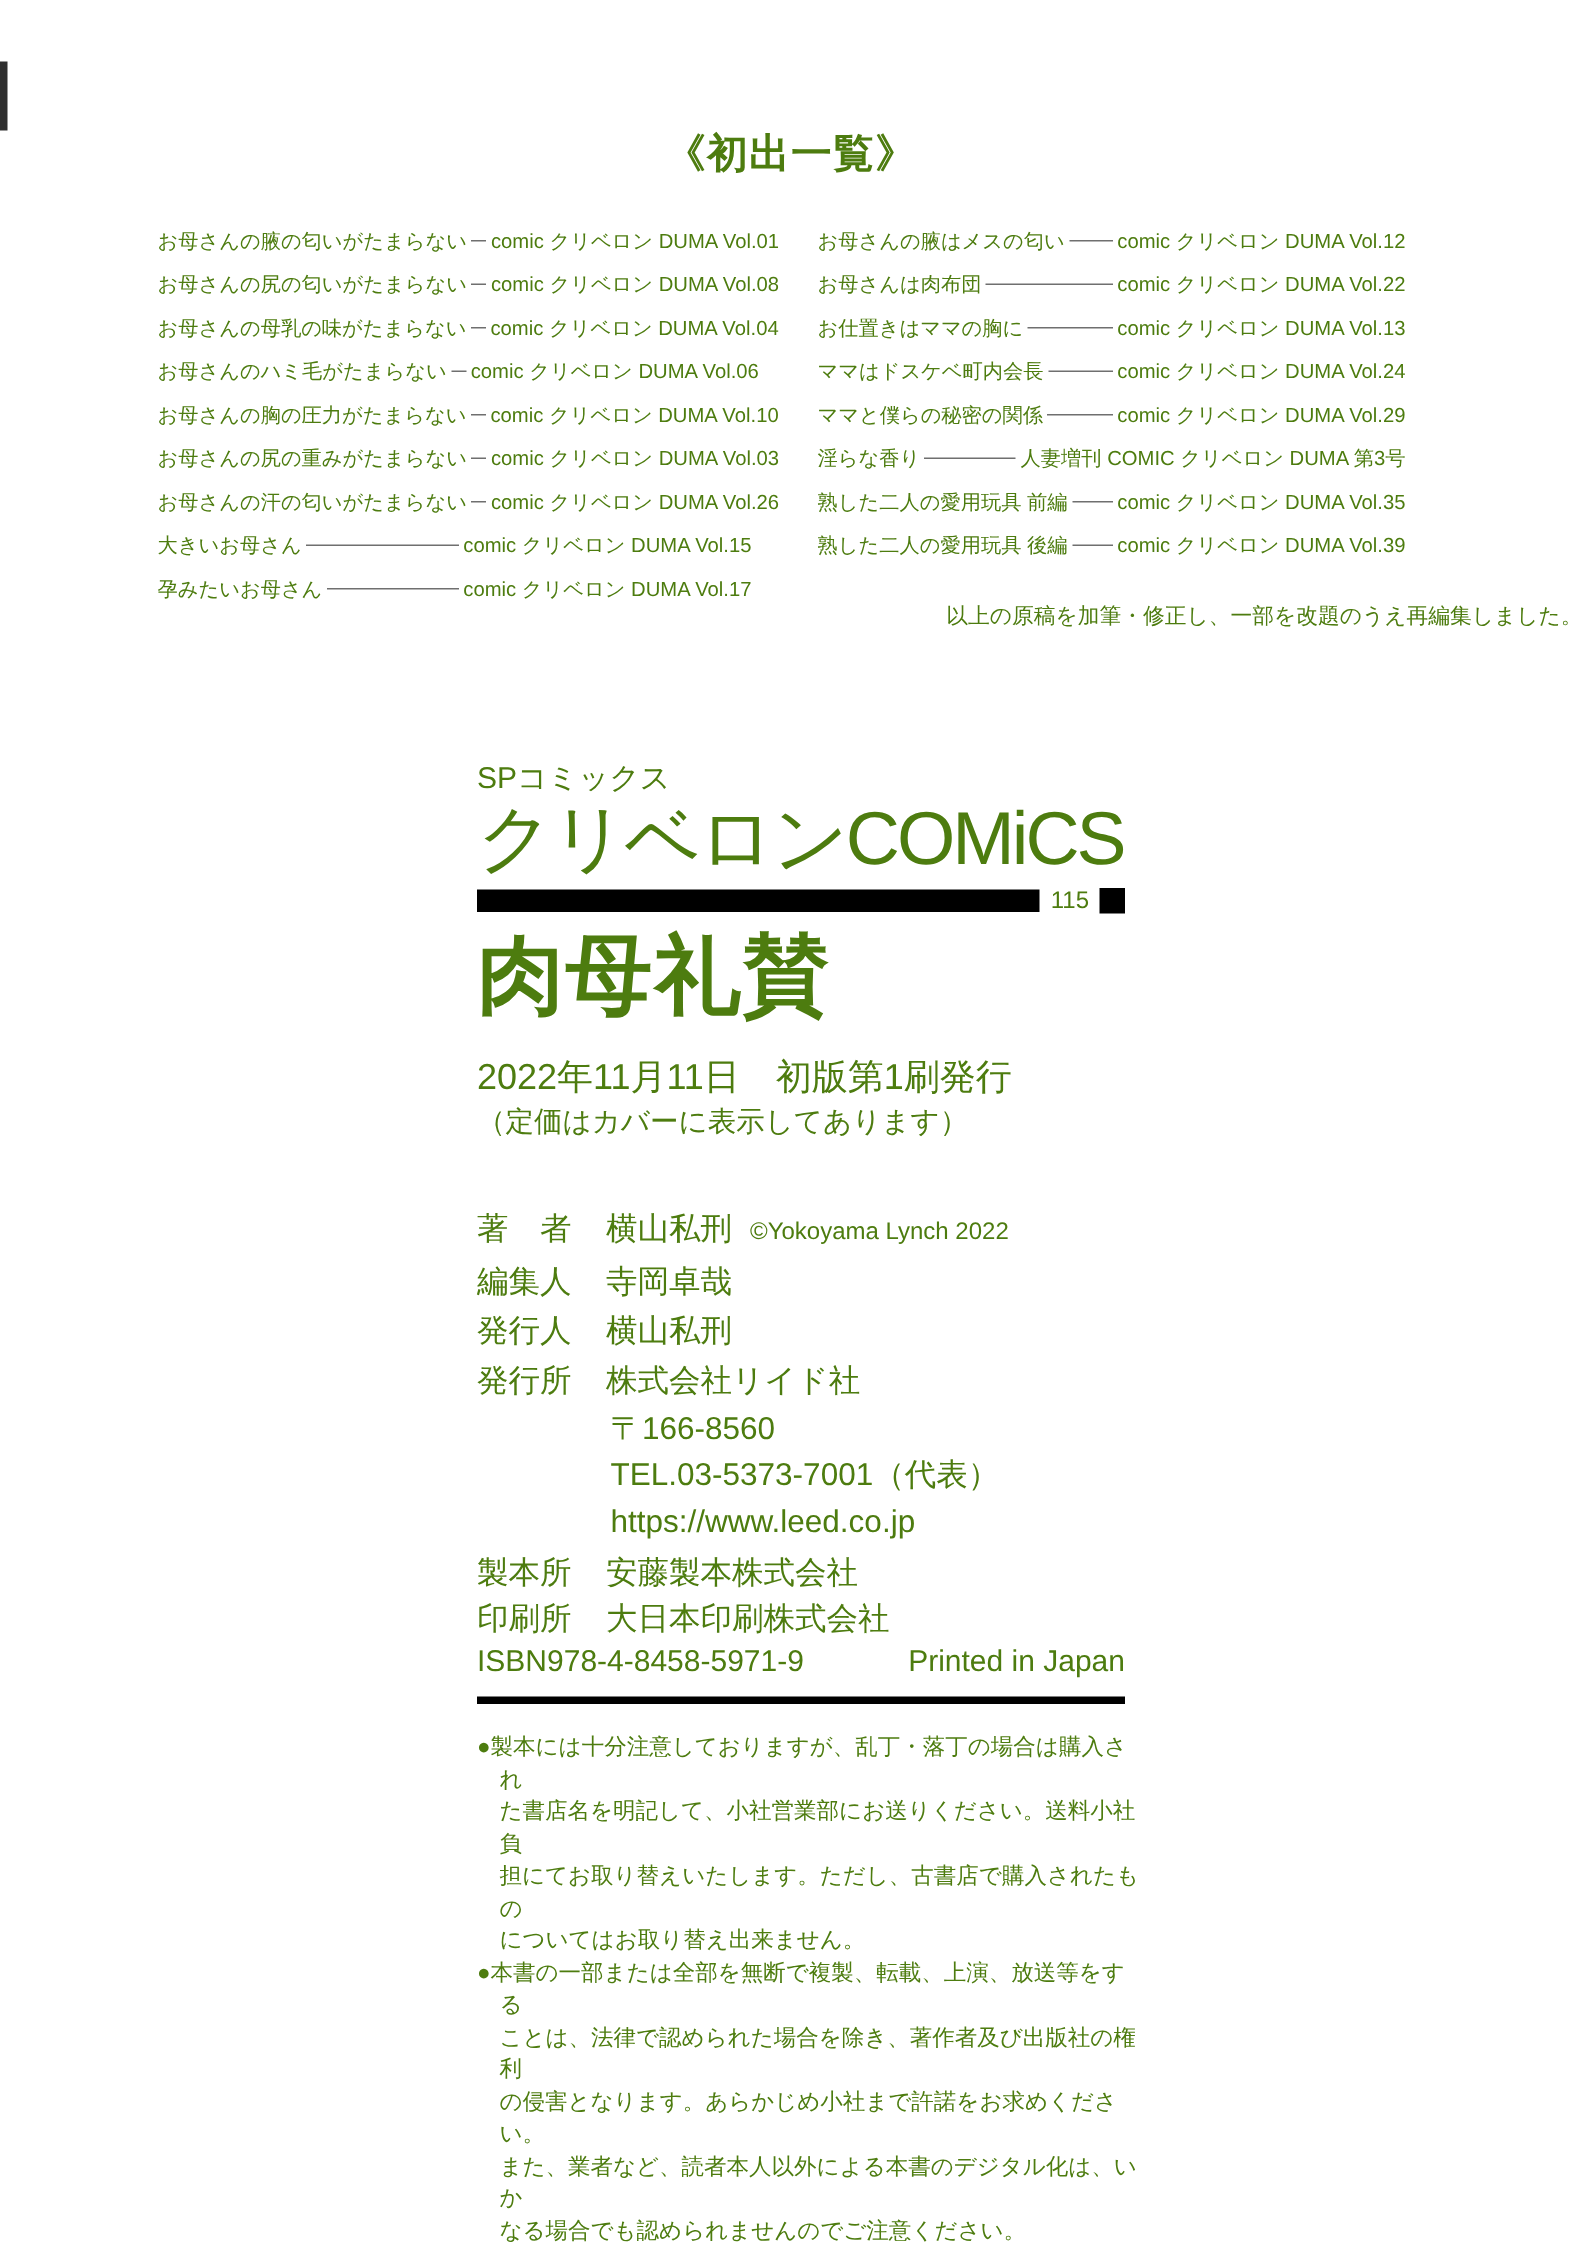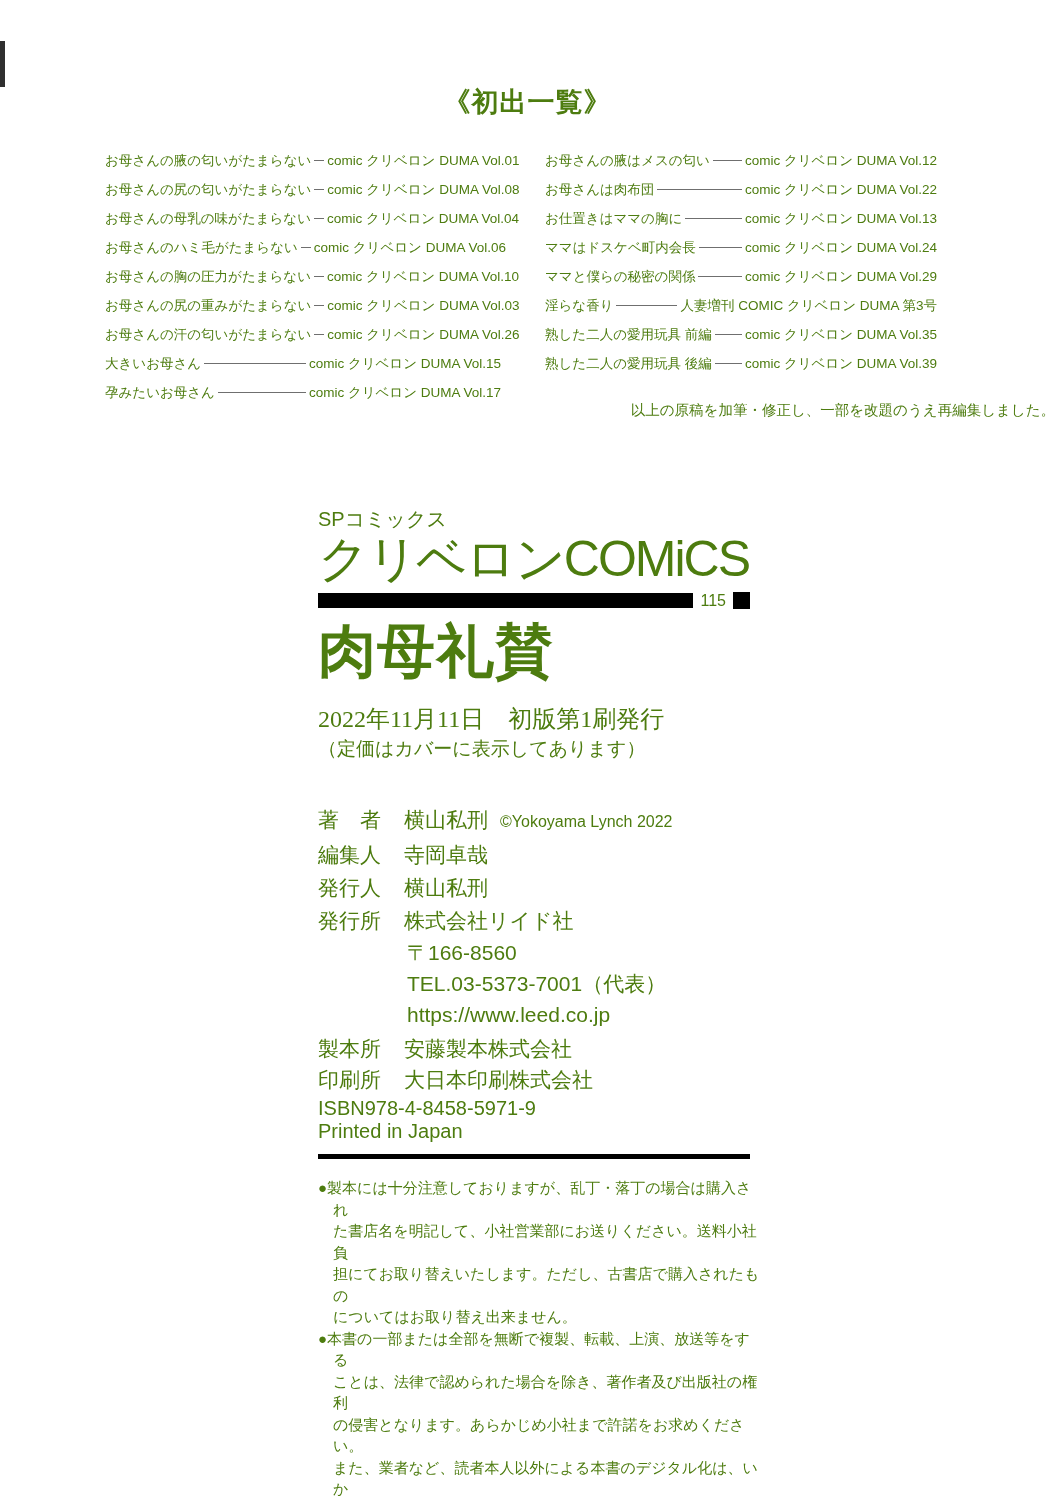--- a/index.html
+++ b/index.html
@@ -24,32 +24,32 @@
   .note { position:absolute; top:401px; left:0; width:100%; text-align:right; font-size:14.5px; }
 
   .colophon { position:absolute; left:318px; top:508px; width:447px; }
   .imprint { font-size:20px; line-height:22px; }
   .brand { font-size:50px; line-height:50px; letter-spacing:-2px; margin-top:4px; font-weight:500; }
   .bar-row { display:flex; align-items:center; margin-top:8px; height:17px; width:432px; }
   .bar-line { flex:1; height:15px; background:#000; }
   .bar-num { font-size:16px; line-height:17px; margin:0 7px; }
   .bar-square { width:17px; height:17px; background:#000; }
   .book-title { font-size:58px; line-height:58px; font-weight:bold; letter-spacing:1px; margin-top:13px; }
-  .edition { font-size:24px; line-height:28px; margin-top:25px;font-family:Liberation Serif, serif; }
+  .edition { font-size:24px; line-height:28px; margin-top:25px; }
   .price-note { font-size:19px; line-height:21px; margin-top:5px; }
   .credits { margin-top:44px; }
   .credit-row { display:flex; align-items:baseline; font-size:21px; line-height:33px; }
   .credit-label { width:64px; flex:none; }
   .credit-value { margin-left:22px; }
   .credit-extra { margin-left:12px; font-size:16px; }
   .address { margin-left:89px; }
   .address-line { font-size:21px; line-height:31px; }
   .production { margin-top:3px; }
   .production .credit-row { line-height:31px; }
-  .isbn-row { display:flex; justify-content:space-between; width:432px; margin-top:2px; font-size:20px; line-height:23px;flex-direction:column; }
+  .isbn-row { display:flex; justify-content:space-between; width:432px; margin-top:2px; font-size:20px; line-height:23px; }
   .rule { width:432px; height:5px; background:#000; margin-top:11px; }
   .notices { margin-top:18px; width:447px; font-size:15px; line-height:21.5px; }
   .notice-item { margin:0; padding-left:15px; text-indent:-15px; white-space:pre-line; }
 </style>
 </head>
 <body>
 
 <div class="page">
 
   <div class="scan-artifact"></div>

